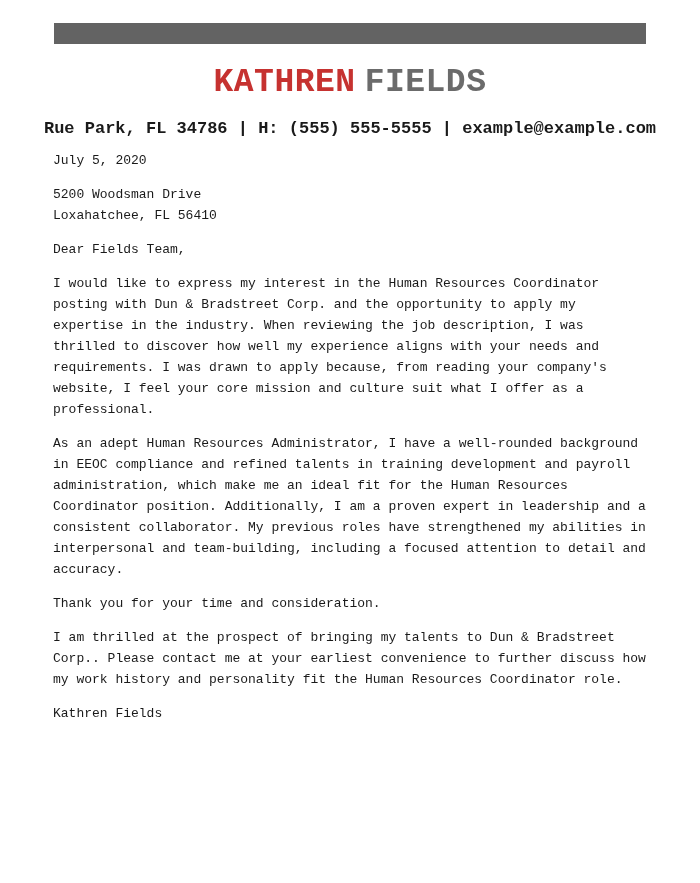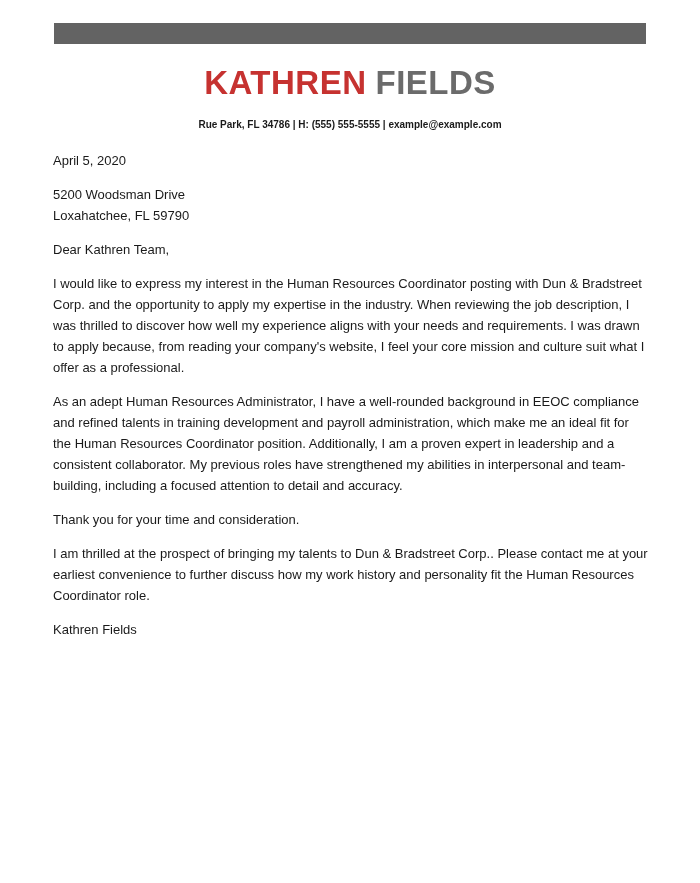--- a/index.html
+++ b/index.html
@@ -6,21 +6,21 @@
     margin: 0;
     padding: 0;
     background: #ffffff;
   }
   .page {
     position: relative;
     width: 700px;
     height: 883px;
     background: #ffffff;
     overflow: hidden;
-    font-family: Liberation Sans, sans-serif;
+    font-family: Liberation Mono, monospace;
   }
   .accent-bar {
     position: absolute;
     left: 54px;
     top: 23px;
     width: 592px;
     height: 21px;
     background: #636363;
   }
   .name {
@@ -37,21 +37,21 @@
     white-space: nowrap;
   }
   .name .first { color: #c63230; margin-right: 9px; }
   .name .last  { color: #6b6b6b; }
   .contact {
     position: absolute;
     left: 0;
     right: 0;
     top: 119px;
     text-align: center;
-    font-size: 10px;
+    font-size: 17px;
     font-weight: bold;
     color: #1a1a1a;
   }
   .letter-body {
     position: absolute;
     left: 53px;
     top: 150px;
     width: 597px;
     font-size: 13px;
     line-height: 21px;
@@ -67,29 +67,29 @@
 <div class="page">
 
   <div class="accent-bar"></div>
 
   <h1 class="name"><span class="first">KATHREN</span><span class="last">FIELDS</span></h1>
 
   <div class="contact">Rue Park, FL 34786 | H: (555) 555-5555 | example@example.com</div>
 
   <div class="letter-body">
 
-    <p>April 5, 2020</p>
+    <p>July 5, 2020</p>
 
 
     <div class="block">
       <div>5200 Woodsman Drive</div>
-      <div>Loxahatchee, FL 59790</div>
+      <div>Loxahatchee, FL 56410</div>
     </div>
 
-    <p>Dear Kathren Team,</p>
+    <p>Dear Fields Team,</p>
 
     <p>I would like to express my interest in the Human Resources Coordinator posting with Dun &amp; Bradstreet Corp. and the opportunity to apply my expertise in the industry. When reviewing the job description, I was thrilled to discover how well my experience aligns with your needs and requirements. I was drawn to apply because, from reading your company's website, I feel your core mission and culture suit what I offer as a professional.</p>
 
     <p>As an adept Human Resources Administrator, I have a well-rounded background in EEOC compliance and refined talents in training development and payroll administration, which make me an ideal fit for the Human Resources Coordinator position. Additionally, I am a proven expert in leadership and a consistent collaborator. My previous roles have strengthened my abilities in interpersonal and team-building, including a focused attention to detail and accuracy.</p>
 
     <p>Thank you for your time and consideration.</p>
 
     <p>I am thrilled at the prospect of bringing my talents to Dun &amp; Bradstreet Corp.. Please contact me at your earliest convenience to further discuss how my work history and personality fit the Human Resources Coordinator role.</p>
 
     <div class="block">

